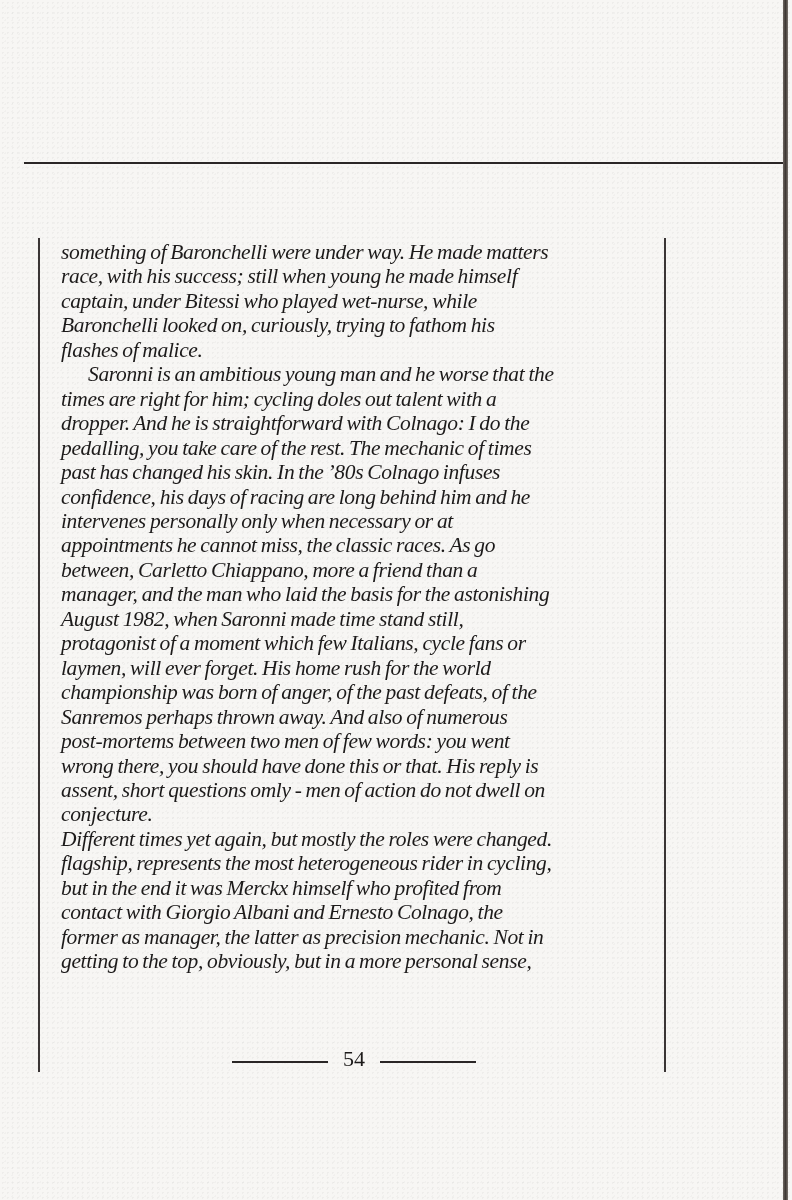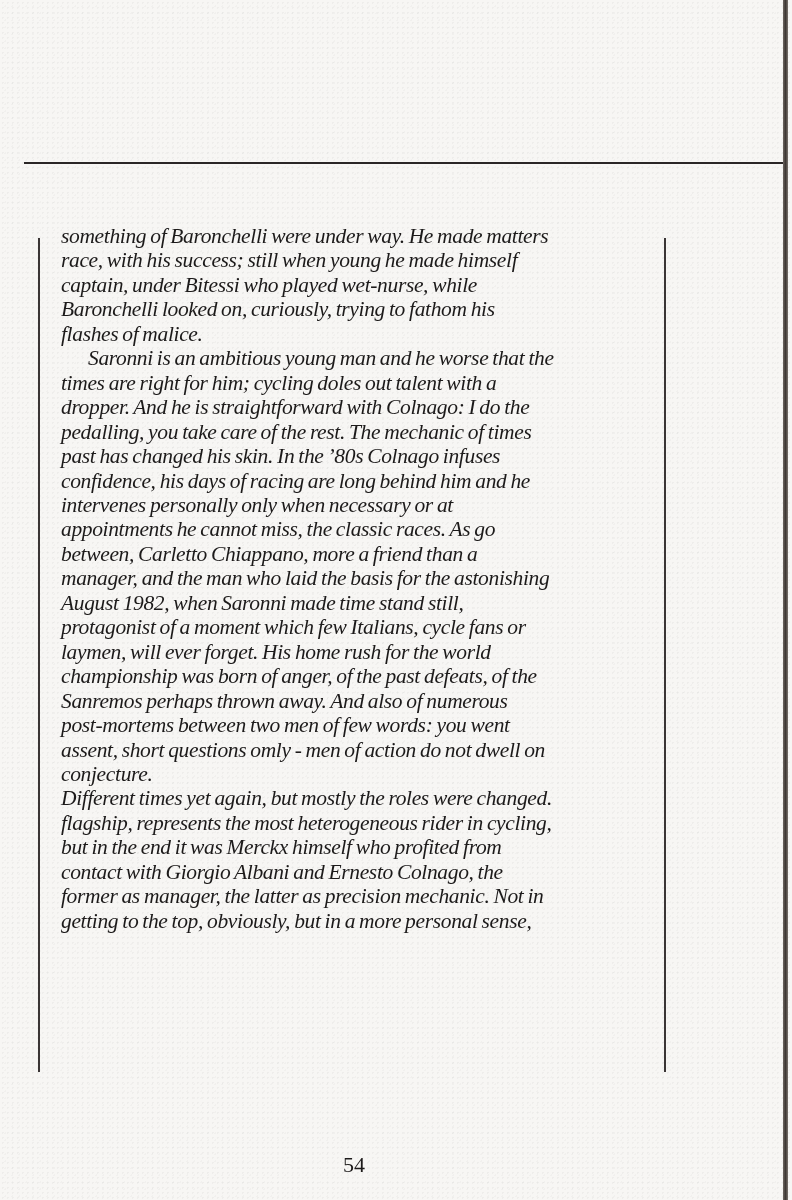--- a/index.html
+++ b/index.html
@@ -40,46 +40,45 @@
       position: absolute;
       width: 1.5px;
       background: #3a3535;
     }
     .margin-left { left: 38px; top: 238px; height: 834px; }
     .margin-right { left: 664px; top: 238px; height: 834px; }
 
     .text-block {
       position: absolute;
       left: 61px;
-      top: 224px;
+      top: 240px;
       width: 600px;
       font-style: italic;
       font-size: 21.5px;
       line-height: 24.45px;
       letter-spacing: -0.35px;
       word-spacing: -1px;
     }
     .text-block .line {
       display: block;
       white-space: nowrap;
     }
     .text-block .line.indent {
       padding-left: 27px;
     }
 
     .folio {
       position: absolute;
       left: 232px;
-      top: 1146px;
+      top: 1044px;
       width: 244px;
       height: 30px;
       display: flex;
       align-items: center;
       justify-content: space-between;
-      flex-direction: column;
     }
     .folio .dash {
       height: 1.5px;
       width: 96px;
       background: #2a2626;
       margin-top: 6px;
     }
     .folio .num {
       font-size: 22px;
       font-style: normal;
@@ -114,20 +113,21 @@
     <span class="line">intervenes personally only when necessary or at</span>
     <span class="line">appointments he cannot miss, the classic races. As go</span>
     <span class="line">between, Carletto Chiappano, more a friend than a</span>
     <span class="line">manager, and the man who laid the basis for the astonishing</span>
     <span class="line">August 1982, when Saronni made time stand still,</span>
     <span class="line">protagonist of a moment which few Italians, cycle fans or</span>
     <span class="line">laymen, will ever forget. His home rush for the world</span>
     <span class="line">championship was born of anger, of the past defeats, of the</span>
     <span class="line">Sanremos perhaps thrown away. And also of numerous</span>
     <span class="line">post-mortems between two men of few words: you went</span>
+    <span class="line">wrong there, you should have done this or that. His reply is</span>
     <span class="line">assent, short questions omly - men of action do not dwell on</span>
     <span class="line">conjecture.</span>
   </div>
 
   <div>
     <span class="line">Different times yet again, but mostly the roles were changed.</span>
     <span class="line">flagship, represents the most heterogeneous rider in cycling,</span>
     <span class="line">but in the end it was Merckx himself who profited from</span>
     <span class="line">contact with Giorgio Albani and Ernesto Colnago, the</span>
     <span class="line">former as manager, the latter as precision mechanic. Not in</span>

